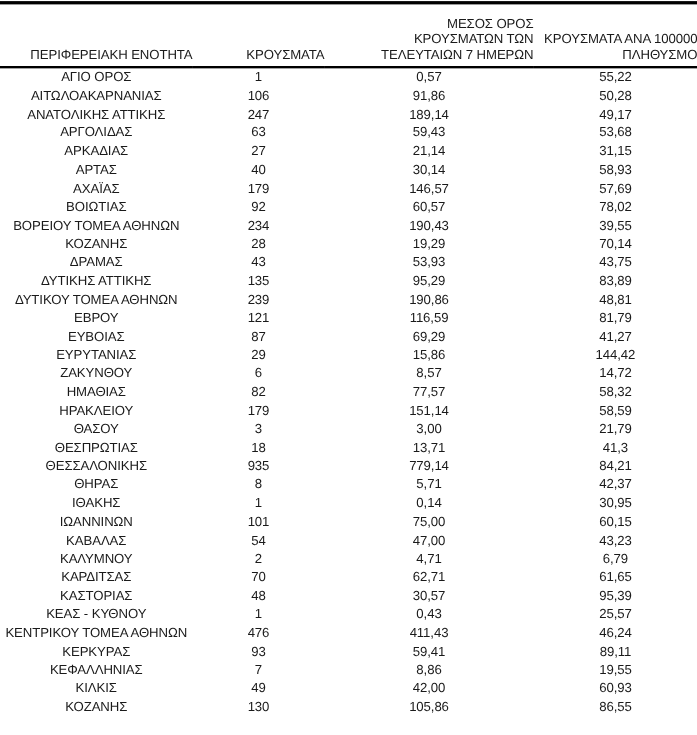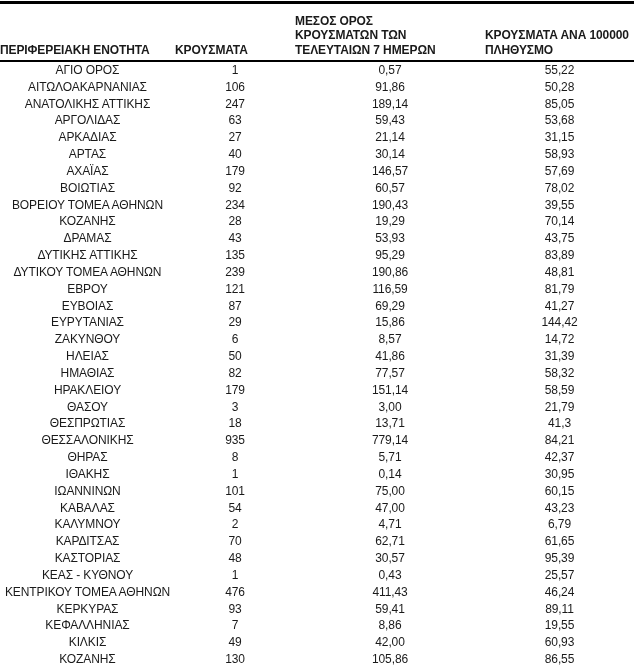--- a/index.html
+++ b/index.html
@@ -28,25 +28,25 @@
     width: 634px;
     border-collapse: collapse;
     table-layout: fixed;
   }
   col.c-region  { width: 175px; }
   col.c-cases   { width: 120px; }
   col.c-avg7    { width: 190px; }
   col.c-per100k { width: 149px; }
 
   thead th {
-    font-weight: bold;
+    font-weight: normal;
     font-size: 12px;
     line-height: 14.5px;
     vertical-align: bottom;
-    text-align: left;
+    text-align: right;
     white-space: pre-line;
     height: 53px;
     padding: 0 0 3px 0;
     letter-spacing: -0.1px;
     border-bottom: 2px solid #000000;
   }
   tbody td {
     font-size: 12px;
     height: 16.83px;
     line-height: 16.83px;
@@ -90,21 +90,21 @@
         <tr>
           <td>ΑΙΤΩΛΟΑΚΑΡΝΑΝΙΑΣ</td>
           <td>106</td>
           <td>91,86</td>
           <td>50,28</td>
         </tr>
         <tr>
           <td>ΑΝΑΤΟΛΙΚΗΣ ΑΤΤΙΚΗΣ</td>
           <td>247</td>
           <td>189,14</td>
-          <td>85,05</td>
+          <td>49,17</td>
         </tr>
         <tr>
           <td>ΑΡΓΟΛΙΔΑΣ</td>
           <td>63</td>
           <td>59,43</td>
           <td>53,68</td>
         </tr>
         <tr>
           <td>ΑΡΚΑΔΙΑΣ</td>
           <td>27</td>
@@ -175,26 +175,20 @@
           <td>ΕΥΡΥΤΑΝΙΑΣ</td>
           <td>29</td>
           <td>15,86</td>
           <td>144,42</td>
         </tr>
         <tr>
           <td>ΖΑΚΥΝΘΟΥ</td>
           <td>6</td>
           <td>8,57</td>
           <td>14,72</td>
-        </tr>
-        <tr>
-          <td>ΗΛΕΙΑΣ</td>
-          <td>50</td>
-          <td>41,86</td>
-          <td>31,39</td>
         </tr>
         <tr>
           <td>ΗΜΑΘΙΑΣ</td>
           <td>82</td>
           <td>77,57</td>
           <td>58,32</td>
         </tr>
         <tr>
           <td>ΗΡΑΚΛΕΙΟΥ</td>
           <td>179</td>

